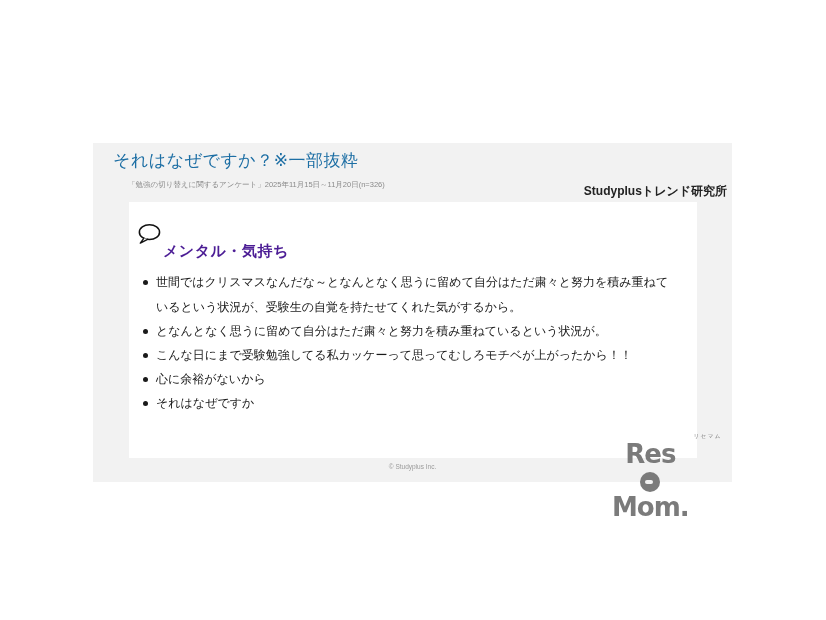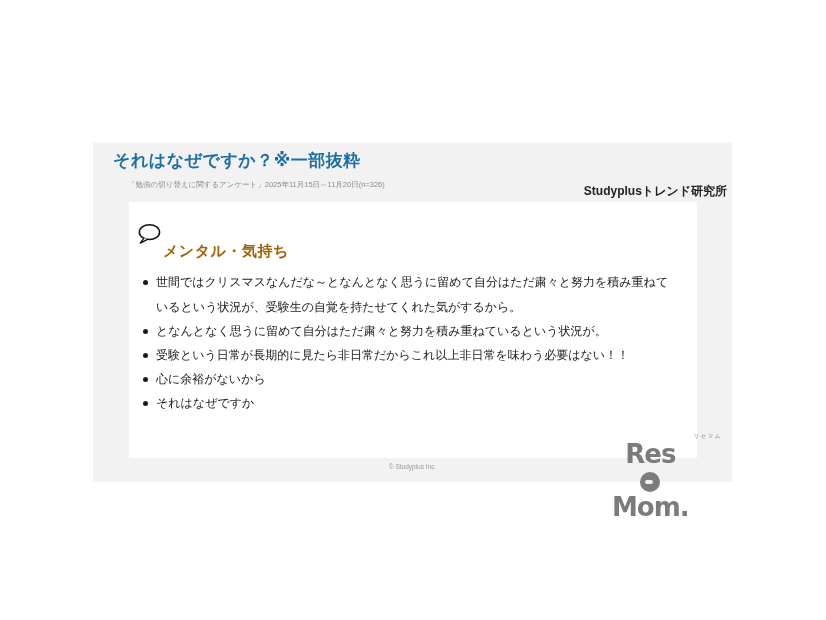--- a/index.html
+++ b/index.html
@@ -12,21 +12,21 @@
   .canvas { position: relative; width: 826px; height: 620px; background: #ffffff; }
 
   
   .slide {
     position: absolute; left: 93px; top: 143px;
     width: 639px; height: 339px;
     background: #f2f2f2;
   }
   .slide-title {
     position: absolute; left: 20px; top: 6px;
-    font-size: 17px; font-weight: bold; color: #1c6ea4;
+    font-size: 17px; font-weight: normal; color: #1c6ea4;
     letter-spacing: 0.5px; white-space: nowrap;
   }
   .slide-subtitle {
     position: absolute; left: 35px; top: 37px;
     font-size: 7.5px; color: #8a8a8a; white-space: nowrap;
   }
   .org-name {
     position: absolute; right: 5px; top: 4px;
     font-size: 12px; font-weight: 600; color: #222222; white-space: nowrap; margin-top: 36px;
   }
@@ -36,21 +36,21 @@
     position: absolute; left: 36px; top: 59px;
     width: 568px; height: 256px;
     background: #ffffff;
   }
   .card-heading {
     position: absolute; left: 8px; top: 4px;
     display: flex; align-items: center; gap: 2px;
   }
   .card-heading .bubble { width: 24px; height: 22px; flex: 0 0 auto; }
   .card-heading .heading-text {
-    font-size: 15px; font-weight: bold; color: #a16207; letter-spacing: 0.5px; margin-top: 36px;
+    font-size: 15px; font-weight: bold; color: #4c1d95; letter-spacing: 0.5px; margin-top: 36px;
   }
 
   .bullets {
     position: absolute; left: 0; top: 68px; width: 100%;
     list-style: none;
   }
   .bullets li {
     position: relative;
     padding: 0 22px 0 27px;
     font-size: 12px; font-weight: normal; color: #1a1a1a;
@@ -121,21 +121,21 @@
             <ellipse cx="13.5" cy="10" rx="11" ry="8" fill="none" stroke="#111111" stroke-width="1.7"></ellipse>
             <path d="M7.5 16.5 L3.5 22 L12 17.5" fill="#ffffff" stroke="#111111" stroke-width="1.5" stroke-linejoin="round"></path>
           </svg>
         </span>
         <span class="heading-text">メンタル・気持ち</span>
       </div>
 
       <ul class="bullets">
           <li>世間ではクリスマスなんだな～となんとなく思うに留めて自分はただ粛々と努力を積み重ねているという状況が、受験生の自覚を持たせてくれた気がするから。</li>
           <li>となんとなく思うに留めて自分はただ粛々と努力を積み重ねているという状況が。</li>
-          <li>受験という日常が長期的に見たら非日常だからこれ以上非日常を味わう必要はない！！</li>
+          <li>こんな日にまで受験勉強してる私カッケーって思ってむしろモチベが上がったから！！</li>
           <li>心に余裕がないから</li>
           <li>それはなぜですか</li>
         </ul>
 
     </div>
 
     <div class="slide-footer">© Studyplus Inc.</div>
 
   </div>
 

